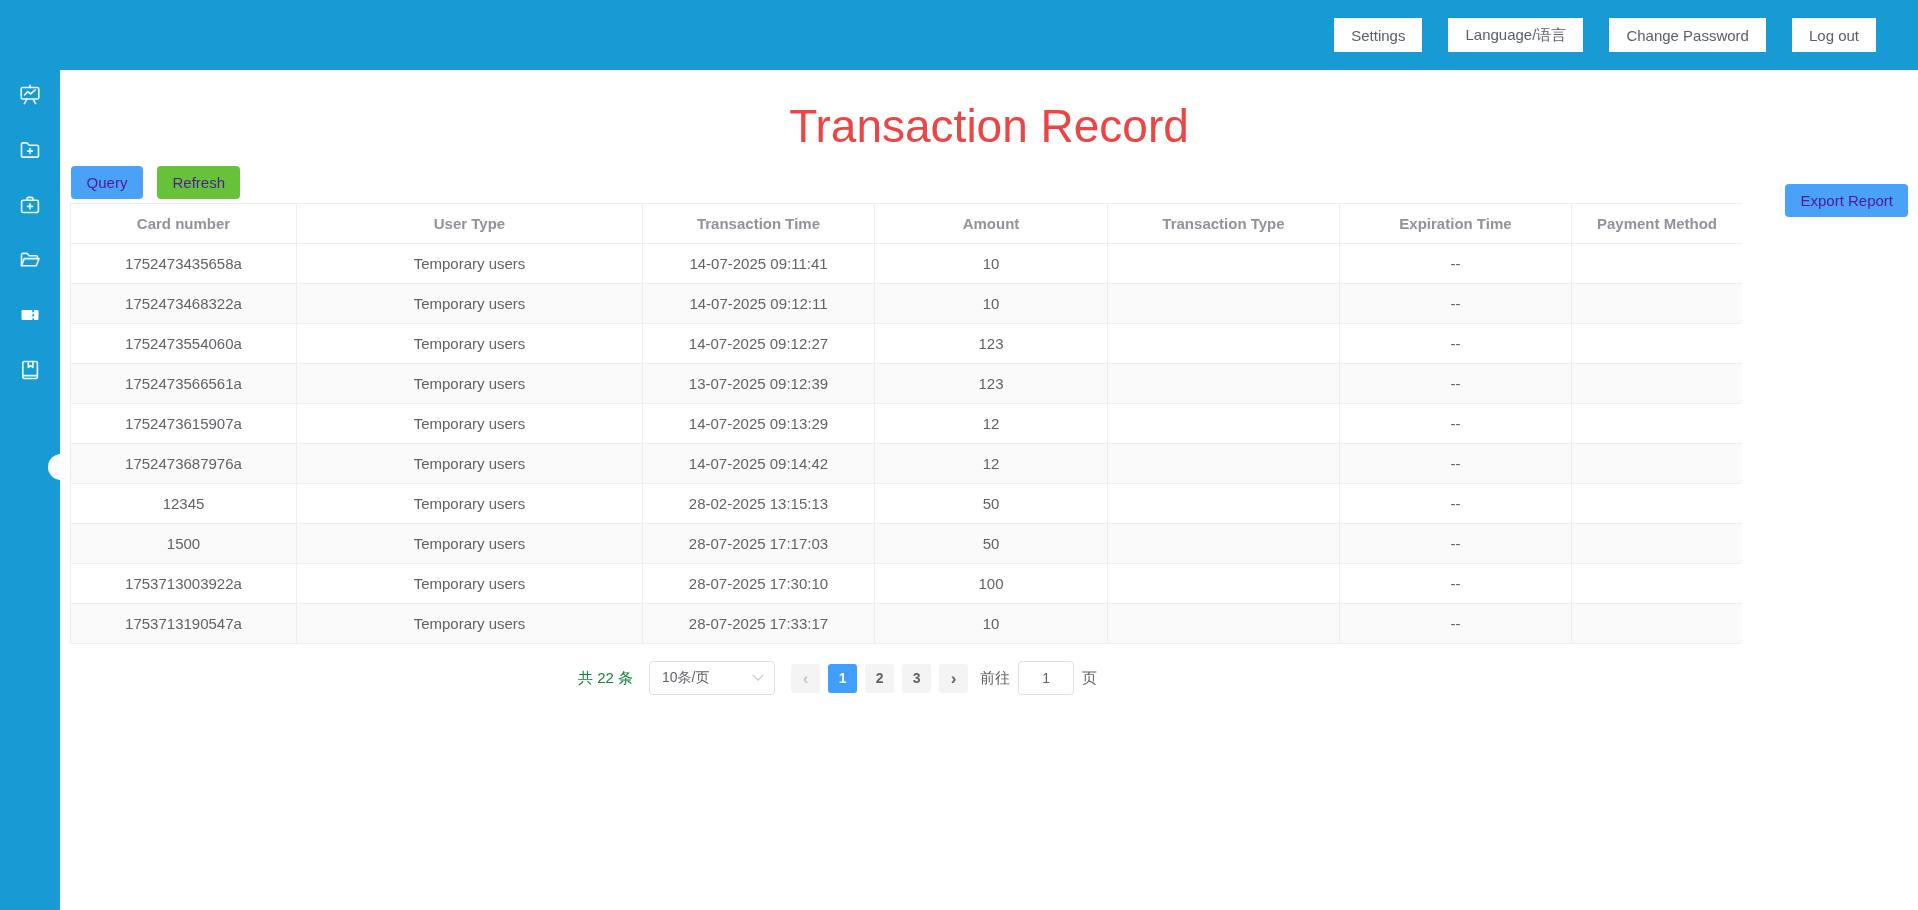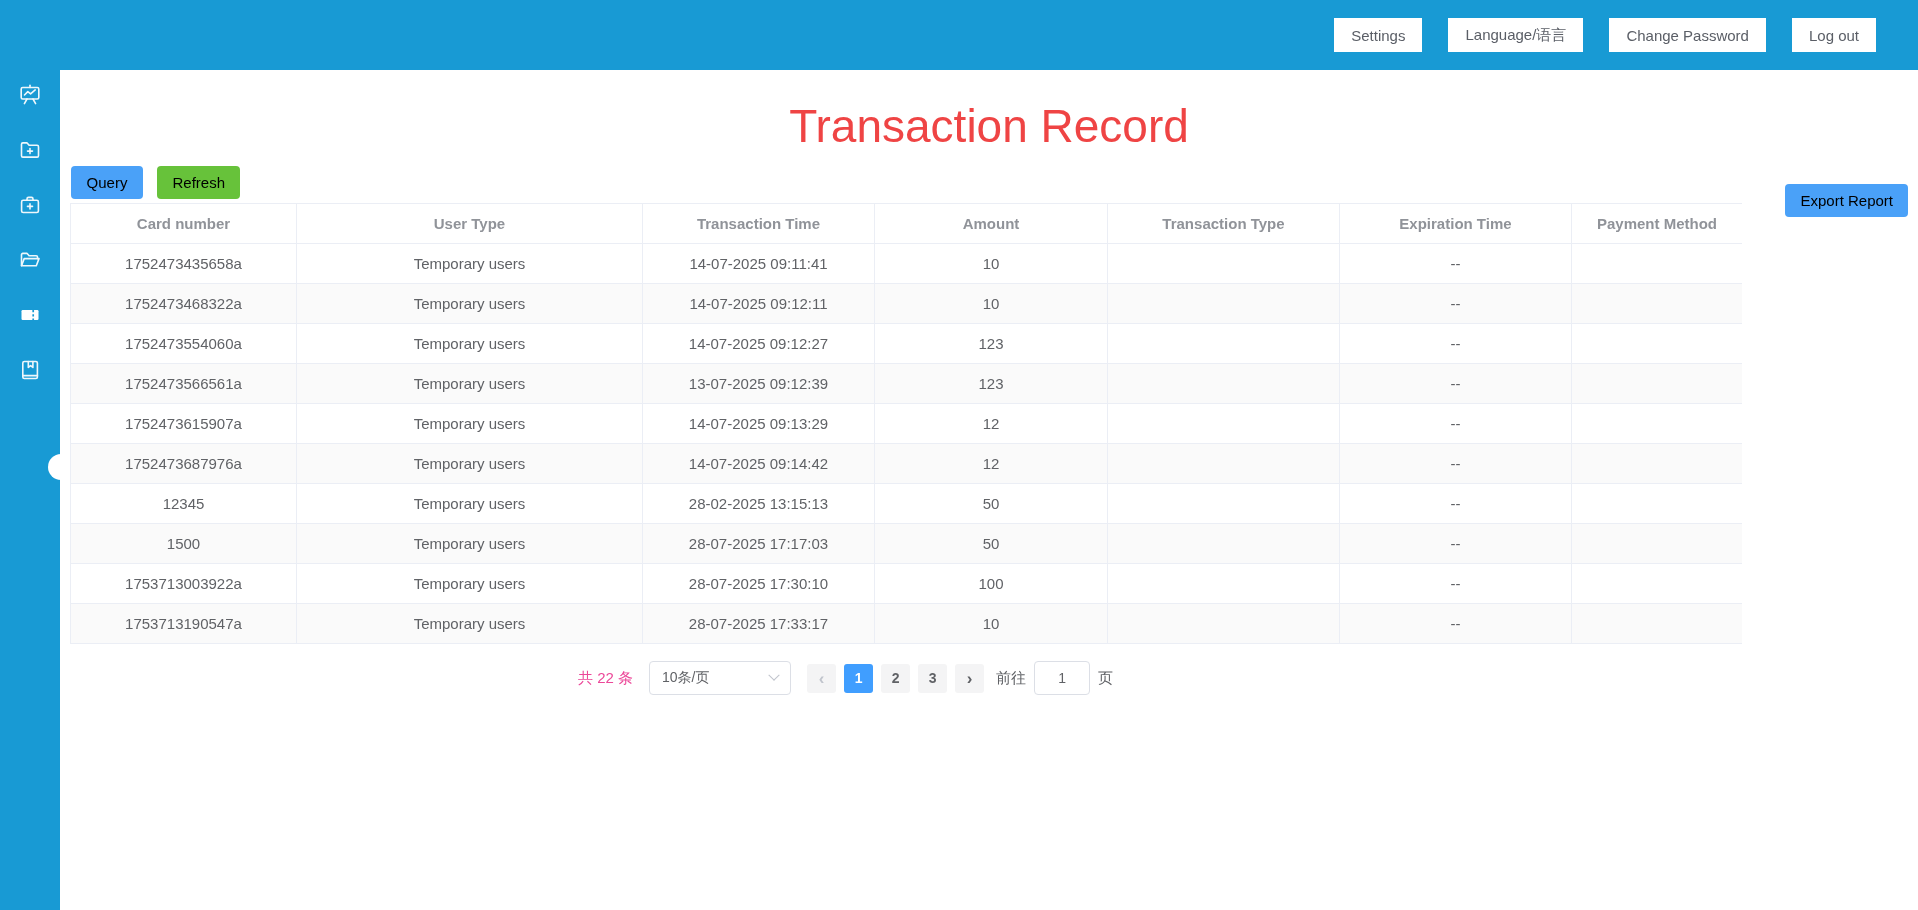--- a/index.html
+++ b/index.html
@@ -22,39 +22,39 @@
 
   .collapse-handle { position:absolute; left:48px; top:454px; width:14px; height:26px;
     background:#fff; border-radius:13px 0 0 13px; z-index:3; cursor:pointer; }
 
   
   .content { position:absolute; left:60px; top:70px; width:1858px; height:840px; background:#fff; z-index:2; }
   .page-title { margin:30px 0 14px; text-align:center; font-size:46px; line-height:52px;
     font-weight:400; color:#ef4444; }
 
   .toolbar { position:relative; height:33px; margin:0 10px 0 11px; }
-  .btn { border:none; border-radius:4px; color:#000000; font-size:15px; height:33px; padding:0 15px;
+  .btn { border:none; border-radius:4px; color:#4c1d95; font-size:15px; height:33px; padding:0 15px;
     cursor:pointer; font-family:inherit; }
   .btn-query { background:#4aa1f8; min-width:72px; }
   .btn-refresh { background:#67c23a; min-width:82px; margin-left:10px; }
   .btn-export { position:absolute; right:0; top:18px; background:#4aa1f8; }
 
   
   .table-wrap { margin:4px 0 0 10px; }
   table { border-collapse:collapse; table-layout:fixed; width:1672px; }
   th, td { height:40px; border-bottom:1px solid #ebeef5; border-left:1px solid #ebeef5;
     text-align:center; font-size:15px; padding:0 10px; overflow:hidden; white-space:nowrap; }
   th { color:#909399; font-weight:bold; border-top:1px solid #ebeef5; background:#fff; }
   td { color:#606266; }
   tr.striped td { background:#fafafa; }
 
   
   .pagination { display:flex; align-items:center; margin:17px 0 0 518px; }
-  .total-label { font-size:15px; color:#ec4899; margin-right:16px; white-space:nowrap; }
-  .page-size-select { width:142px; height:34px; border:1px solid #dcdfe6; border-radius:4px;
+  .total-label { font-size:15px; color:#15803d; margin-right:16px; white-space:nowrap; }
+  .page-size-select { width:126px; height:34px; border:1px solid #dcdfe6; border-radius:4px;
     display:flex; align-items:center; justify-content:space-between; padding:0 12px;
     color:#606266; font-size:14px; margin-right:16px; cursor:pointer; background:#fff; }
   .caret-down { width:8px; height:8px; border-right:1.5px solid #c0c4cc; border-bottom:1.5px solid #c0c4cc;
     transform:rotate(45deg) translate(-2px,-2px); }
   .pager { display:flex; align-items:center; gap:8px; }
   .page-btn, .nav-btn { min-width:29px; height:29px; border:none; border-radius:3px; background:#f4f4f5;
     color:#606266; font-size:14px; font-weight:bold; cursor:pointer; font-family:inherit; }
   .page-btn.active { background:#409eff; color:#fff; }
   .nav-btn { font-size:17px; line-height:1; }
   .nav-btn.disabled { color:#c0c4cc; cursor:default; }

